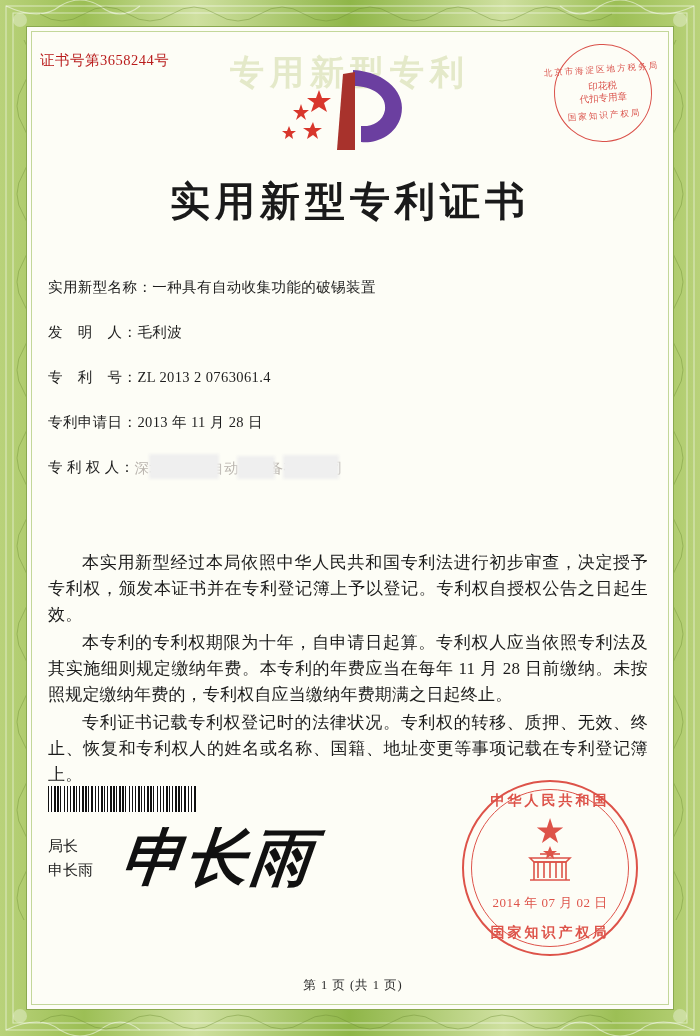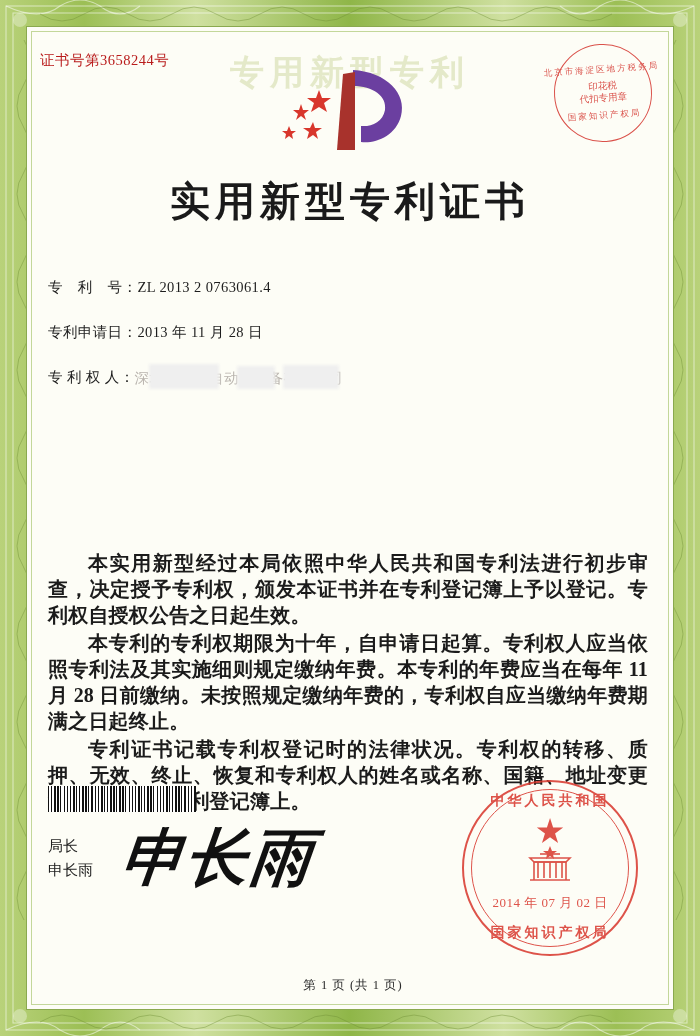--- a/index.html
+++ b/index.html
@@ -160,26 +160,25 @@
   .bar1 { left: 16px;  top: -3px;  width: 66px; height: 21px; }
   .bar2 { left: 104px; top: -1px;  width: 34px; height: 19px; }
   .bar3 { left: 150px; top: -2px;  width: 52px; height: 20px; }
 
   
   .body-text {
     position: absolute;
     left: 22px;
     right: 26px;
     top: 524px;
-    font-size: 20px;
+    font-size: 17px;
     line-height: 26px;
     color: #1b1b1b;
     text-align: justify;
     letter-spacing: .2px;
-    font-weight: bold;
   }
   .body-text p {
     margin: 0 0 2px 0;
     text-indent: 2em;
   }
 
   
   .barcode {
     position: absolute;
     left: 22px;
@@ -346,21 +345,27 @@
         <div>印花税</div>
         <div>代扣专用章</div>
       </div>
       <div class="arc-bot">国家知识产权局</div>
     </div>
 
     <div class="main-title">实用新型专利证书</div>
 
     <div class="fields">
 
-
+      <div class="field">
+        <span class="lbl">实用新型名称：</span><span class="val">一种具有自动收集功能的破锡装置</span>
+      </div>
+
+      <div class="field">
+        <span class="lbl">发　明　人：</span><span class="val">毛利波</span>
+      </div>
 
       <div class="field">
         <span class="lbl">专　利　号：</span><span class="val">ZL 2013 2 0763061.4</span>
       </div>
 
       <div class="field">
         <span class="lbl">专利申请日：</span><span class="val">2013 年 11 月 28 日</span>
       </div>
 
       <div class="field">

